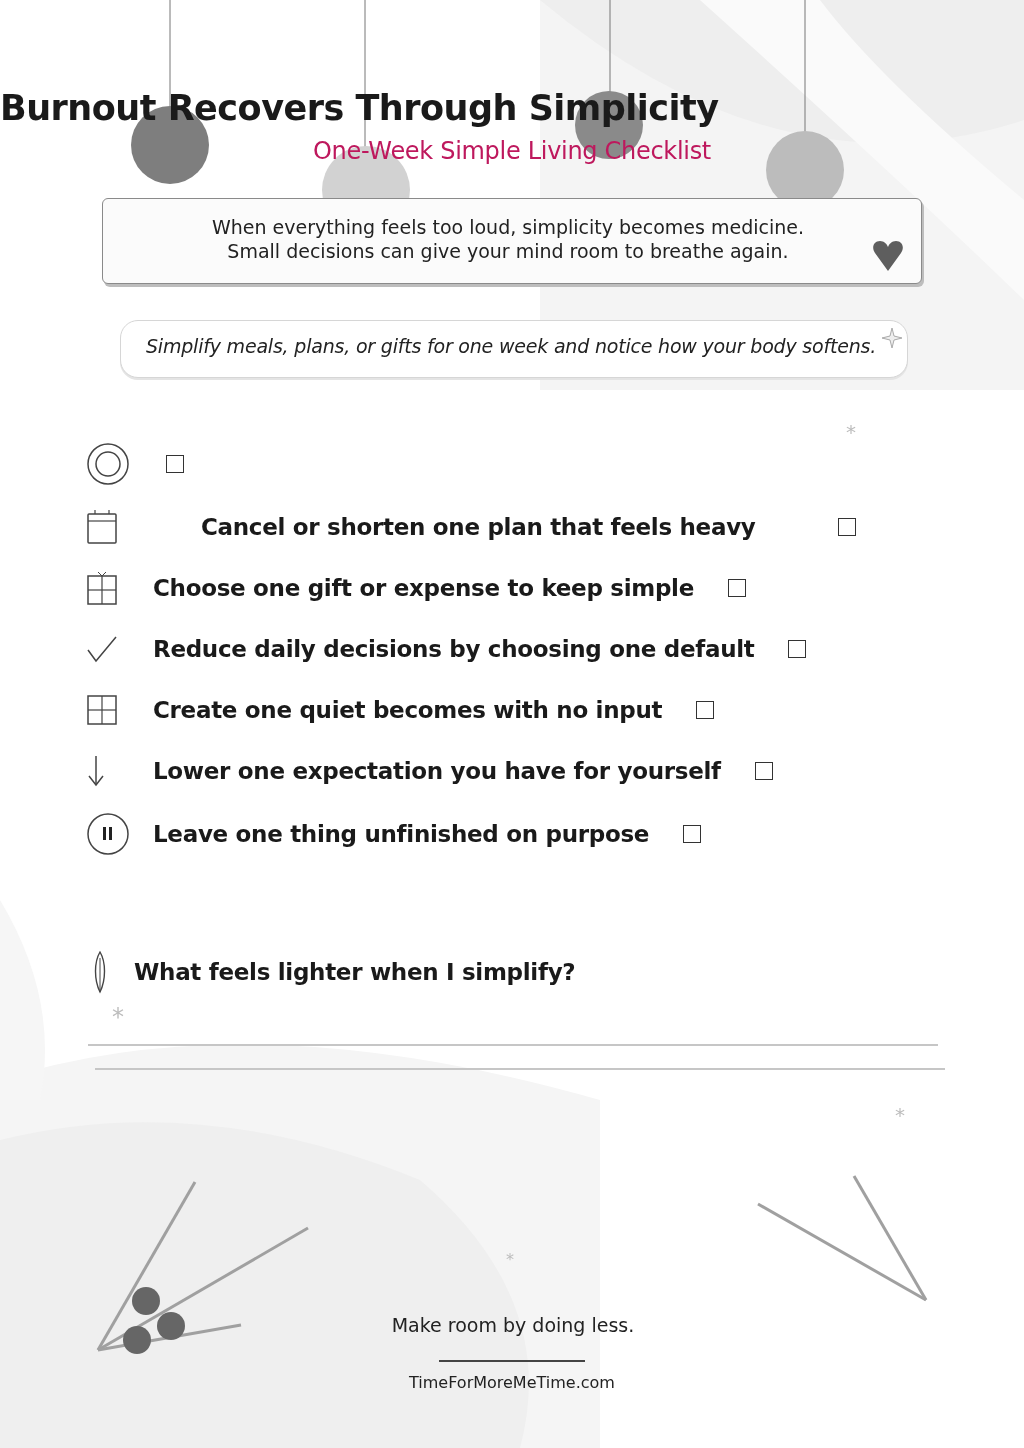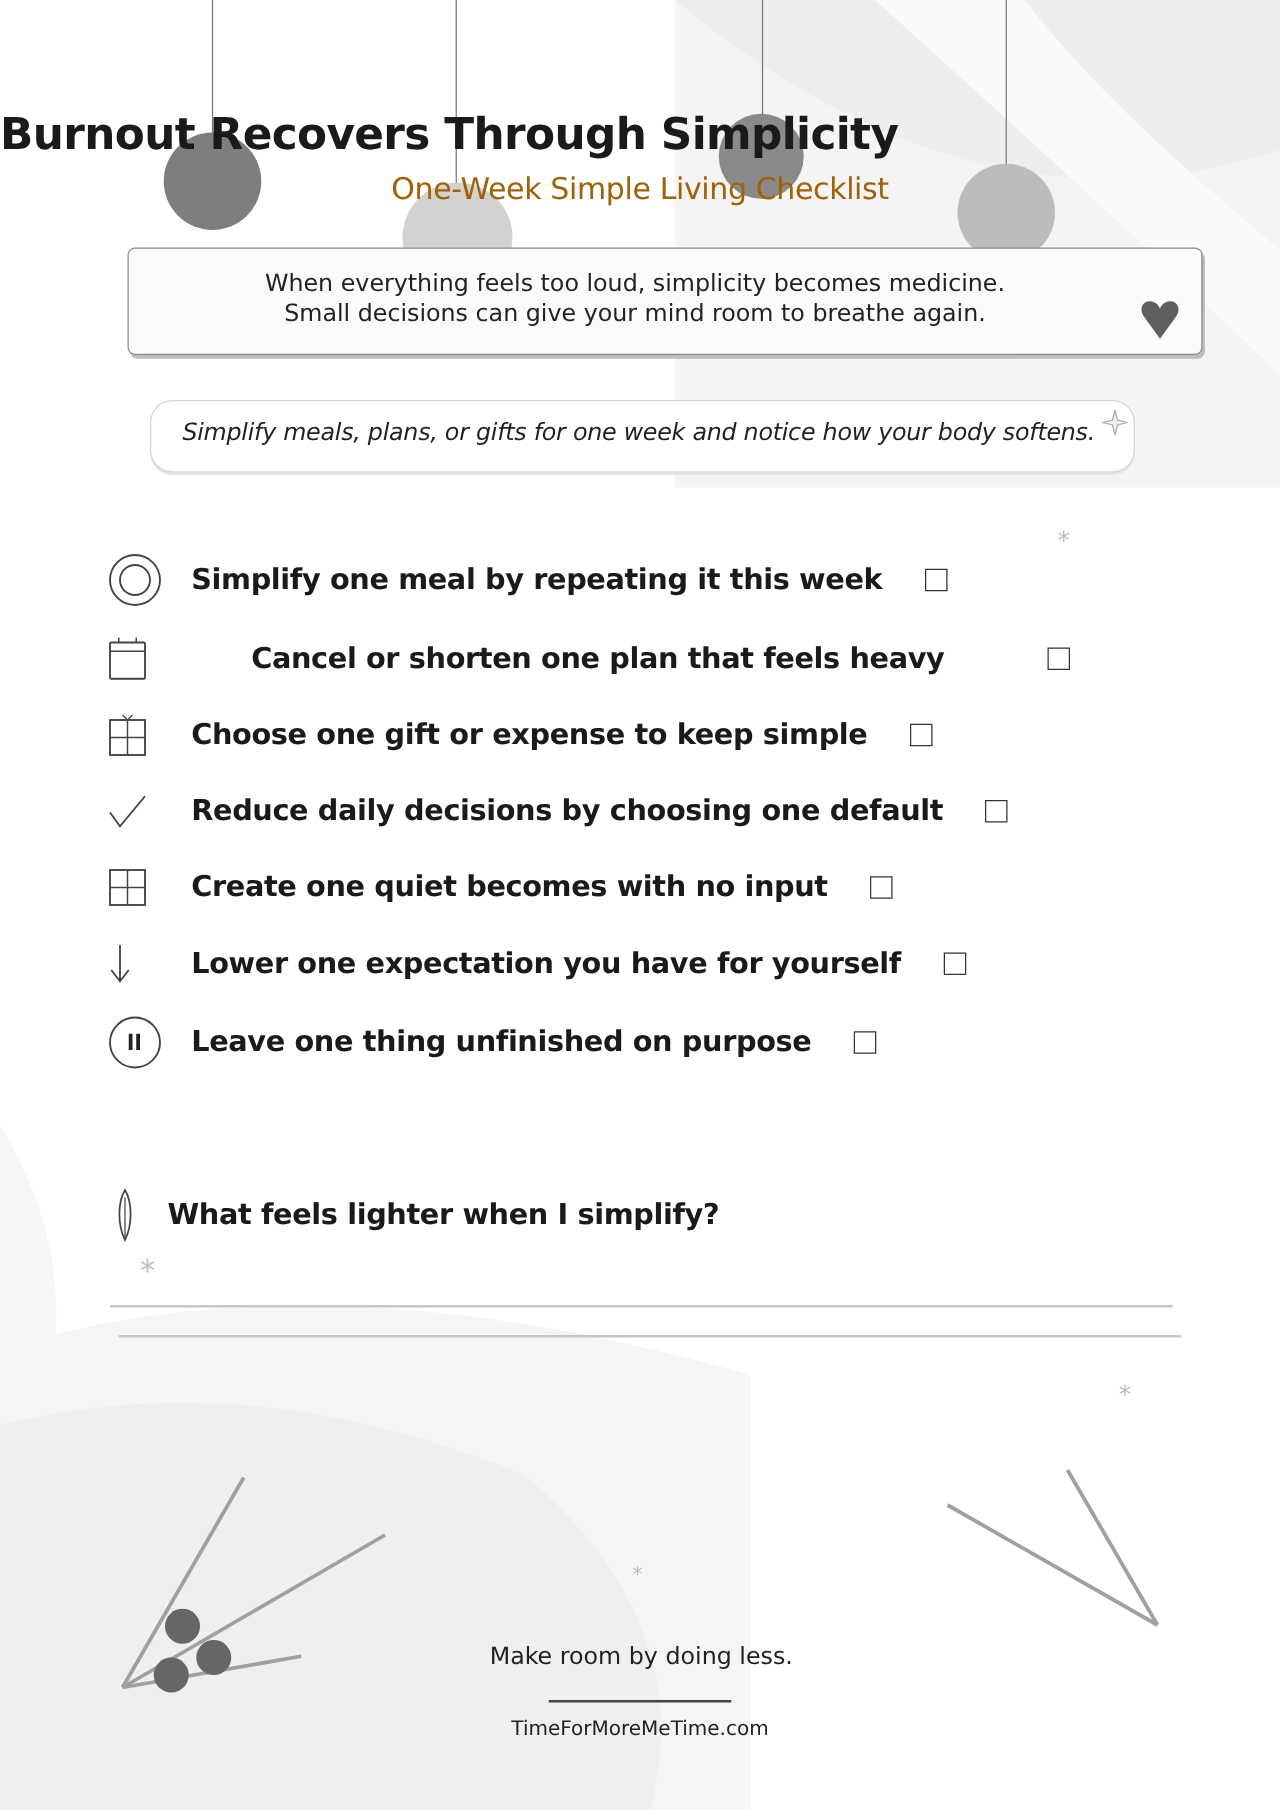--- a/index.html
+++ b/index.html
@@ -1,20 +1,20 @@
 <!DOCTYPE html>
 <html><head>
 <meta charset="utf-8">
 <style>
   html, body { margin: 0; padding: 0; }
   body { width: 1024px; height: 1448px; position: relative; overflow: hidden; background: #ffffff; font-family: "DejaVu Sans", sans-serif; color: #1e1e1e; }
   .bg { position: absolute; inset: 0; z-index: 0; }
   .title { position: absolute; top: 88px; left: 0; width: 980px; font-weight: bold; font-size: 35px; letter-spacing: -0.5px; color: #1a1a1a; z-index: 3; }
-  .subtitle { position: absolute; top: 137px; left: 0; width: 1024px; text-align: center; font-size: 24px; color: #a16207; z-index: 3; letter-spacing: -0.3px; }
-  .intro-box { position: absolute; left: 102px; top: 198px; width: 818px; height: 84px; border: 1.5px solid #8a8a8a; border-radius: 6px; background: #fbfbfb; box-shadow: 2px 3px 0 #bdbdbd; z-index: 2; padding-left: 40px; }
+  .subtitle { position: absolute; top: 137px; left: 0; width: 1024px; text-align: center; font-size: 24px; color: #be185d; z-index: 3; letter-spacing: -0.3px; }
+  .intro-box { position: absolute; left: 102px; top: 198px; width: 818px; height: 84px; border: 1.5px solid #8a8a8a; border-radius: 6px; background: #fbfbfb; box-shadow: 2px 3px 0 #bdbdbd; z-index: 2; }
   .intro-text { position: absolute; left: 0; top: 16px; width: 810px; text-align: center; font-size: 19px; line-height: 24px; color: #222; }
   .heart { position: absolute; right: 16px; top: 40px; width: 34px; height: 34px; }
   .tip-box { position: absolute; left: 120px; top: 320px; width: 786px; height: 56px; border: 1px solid #d6d6d6; border-radius: 18px; background: #ffffff; box-shadow: 0 2px 0 #e4e4e4; z-index: 2; }
   .tip-text { position: absolute; left: 0; top: 14px; width: 780px; text-align: center; font-family: "DejaVu Sans", sans-serif; font-style: italic; font-size: 19px; color: #222; letter-spacing: -0.2px; }
   .sparkle { position: absolute; right: 4px; top: 6px; width: 22px; height: 22px; }
   .item { position: absolute; left: 86px; height: 44px; display: flex; align-items: center; z-index: 2; }
   .item .ico { width: 46px; height: 44px; display: flex; align-items: center; justify-content: flex-start; }
   .item .label { margin-left: 21px; font-weight: bold; font-size: 23px; letter-spacing: -0.3px; color: #1a1a1a; white-space: nowrap; }
   .item .cb { width: 18px; height: 18px; border: 1.6px solid #333; margin-left: 34px; background: #fff; box-sizing: border-box; }
   .reflect { position: absolute; left: 90px; top: 950px; display: flex; align-items: center; z-index: 2; }
@@ -82,21 +82,20 @@
   </svg>
 </div>
 
 <div class="item" style="top:442px;">
   <span class="ico">
     <svg width="44" height="44" viewBox="0 0 44 44">
         <circle cx="22" cy="22" r="20" fill="none" stroke="#444" stroke-width="1.5"></circle>
         <circle cx="22" cy="22" r="12" fill="none" stroke="#444" stroke-width="1.5"></circle>
       </svg>
   </span>
-  <span class="label">Simplify one meal by repeating it this week</span>
   <span class="cb"></span>
 </div>
 
 <div class="item" style="top:505px;gap:48px;">
   <span class="ico">
     <svg width="34" height="36" viewBox="0 0 34 36">
         <rect x="2" y="5" width="28" height="29" rx="1" fill="none" stroke="#444" stroke-width="1.5"></rect>
         <line x1="2" y1="12" x2="30" y2="12" stroke="#444" stroke-width="1.2"></line>
         <line x1="9" y1="1" x2="9" y2="5" stroke="#444" stroke-width="1.2"></line>
         <line x1="23" y1="1" x2="23" y2="5" stroke="#444" stroke-width="1.2"></line>

